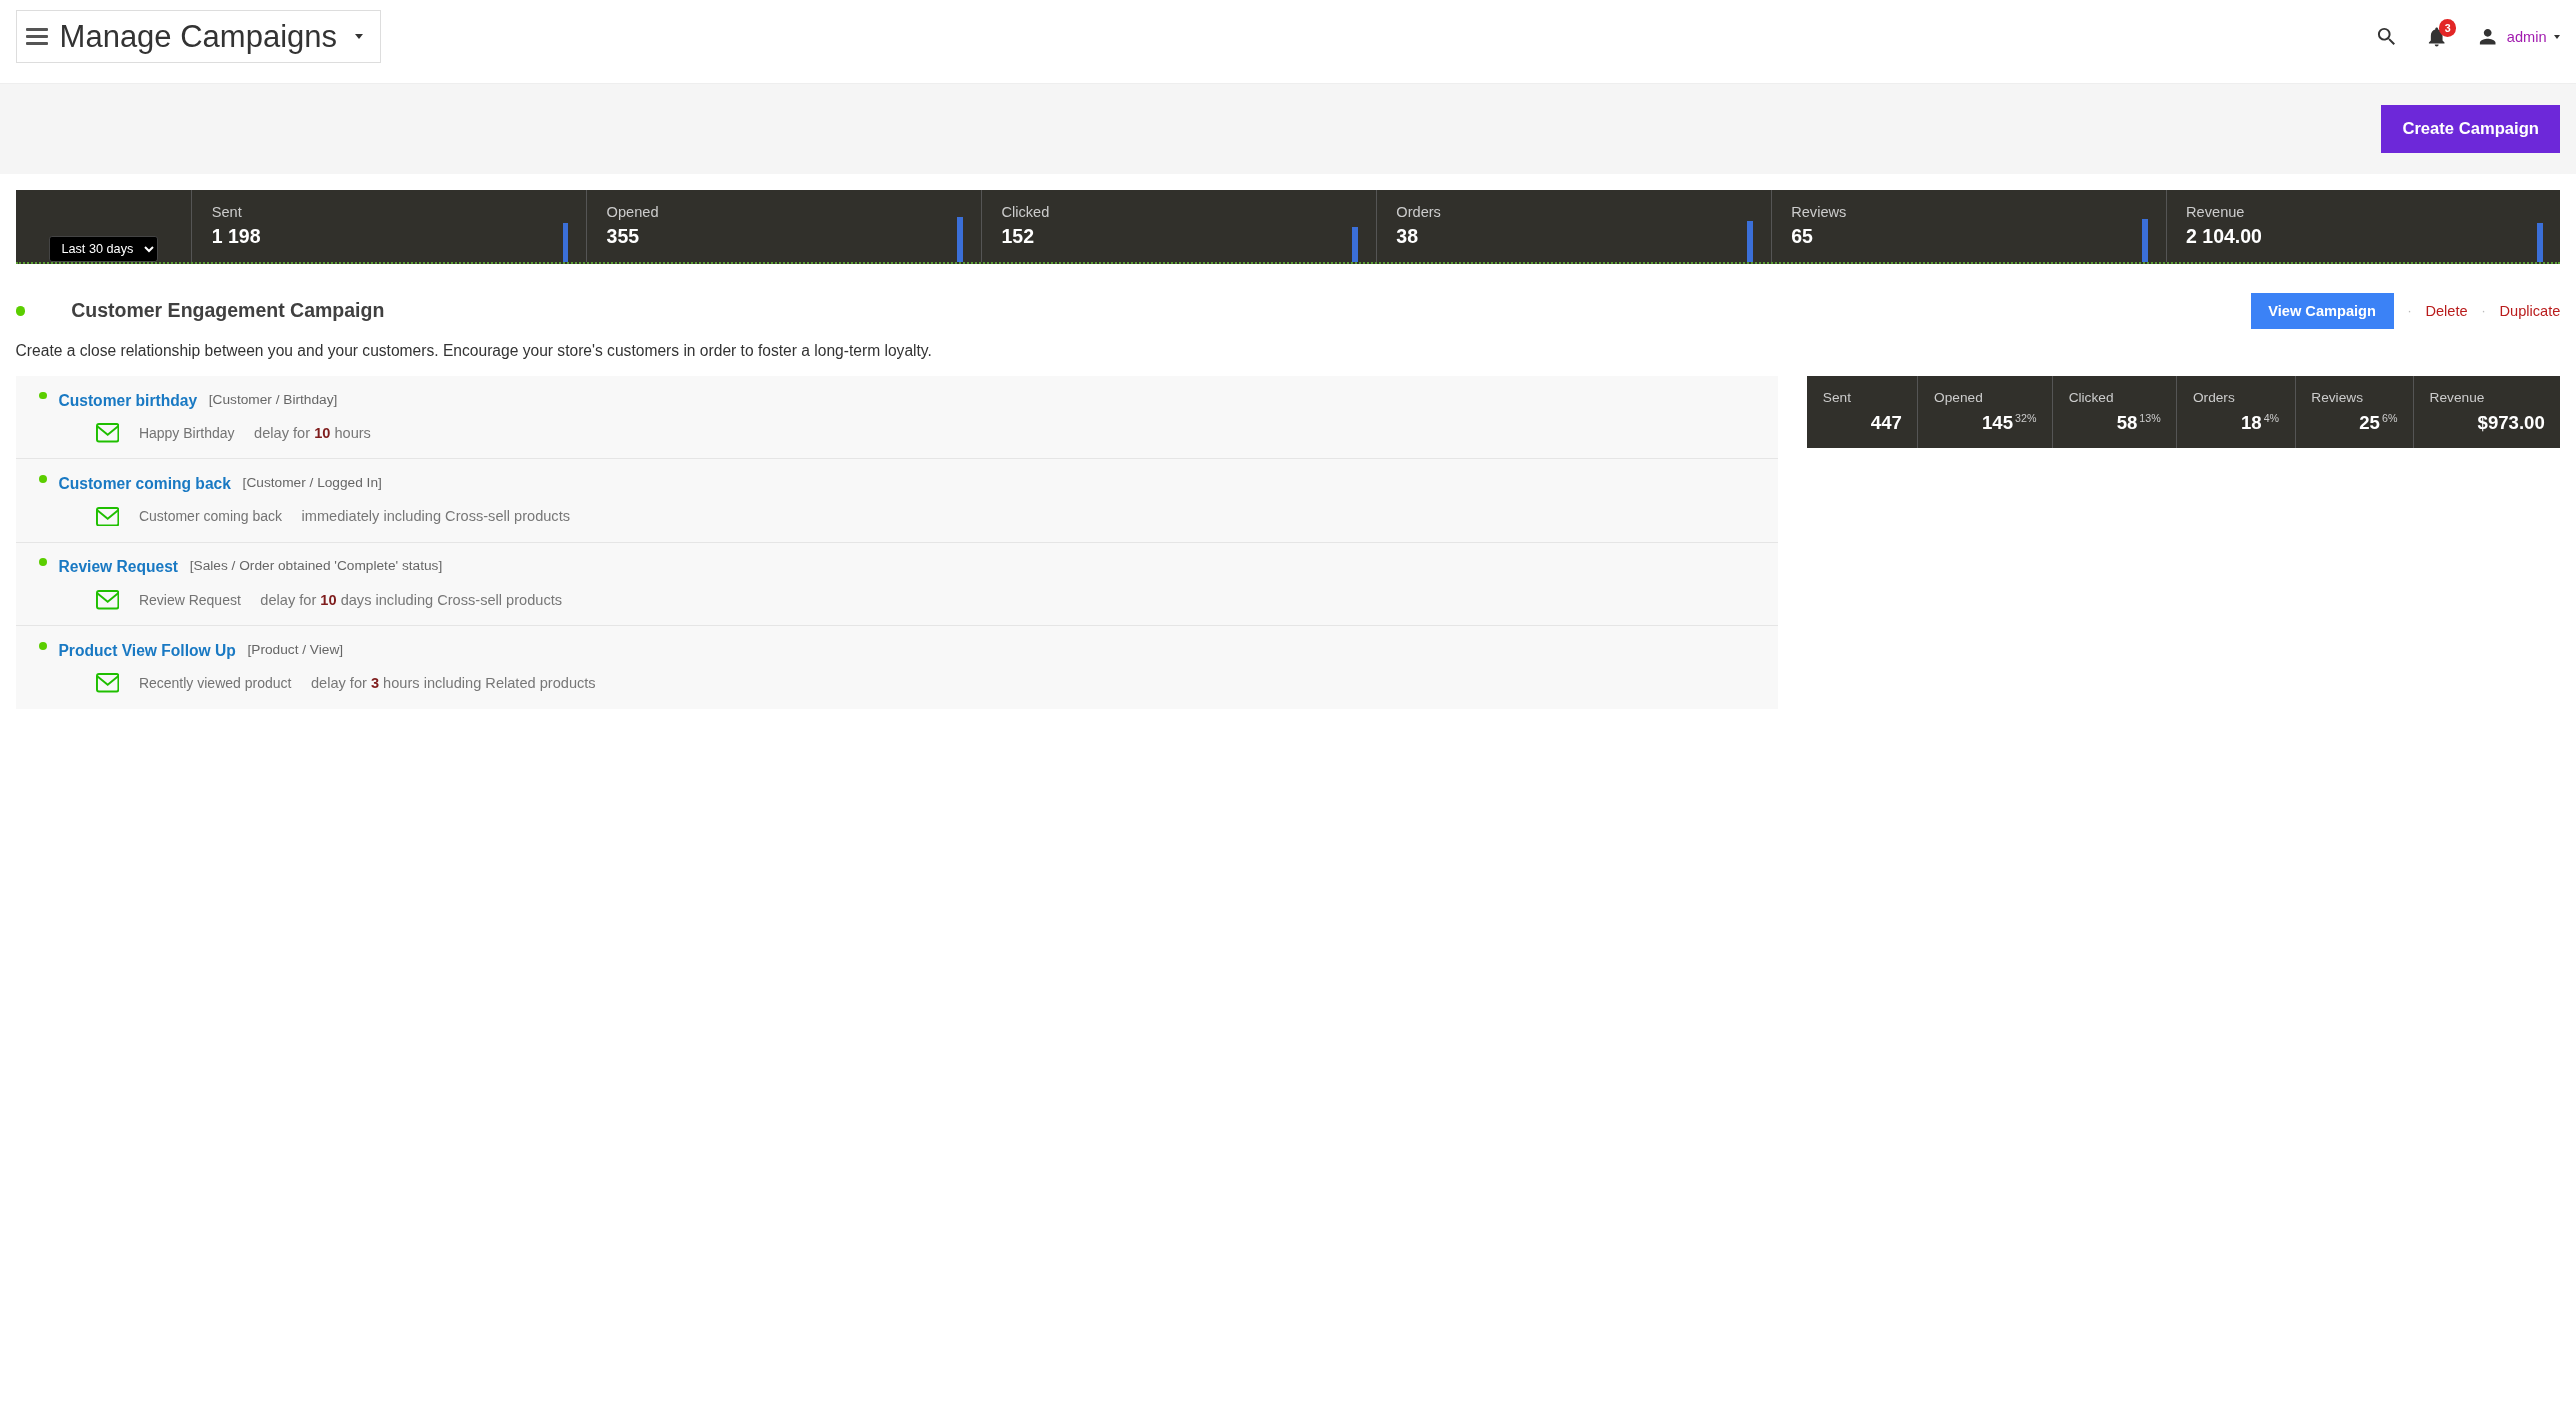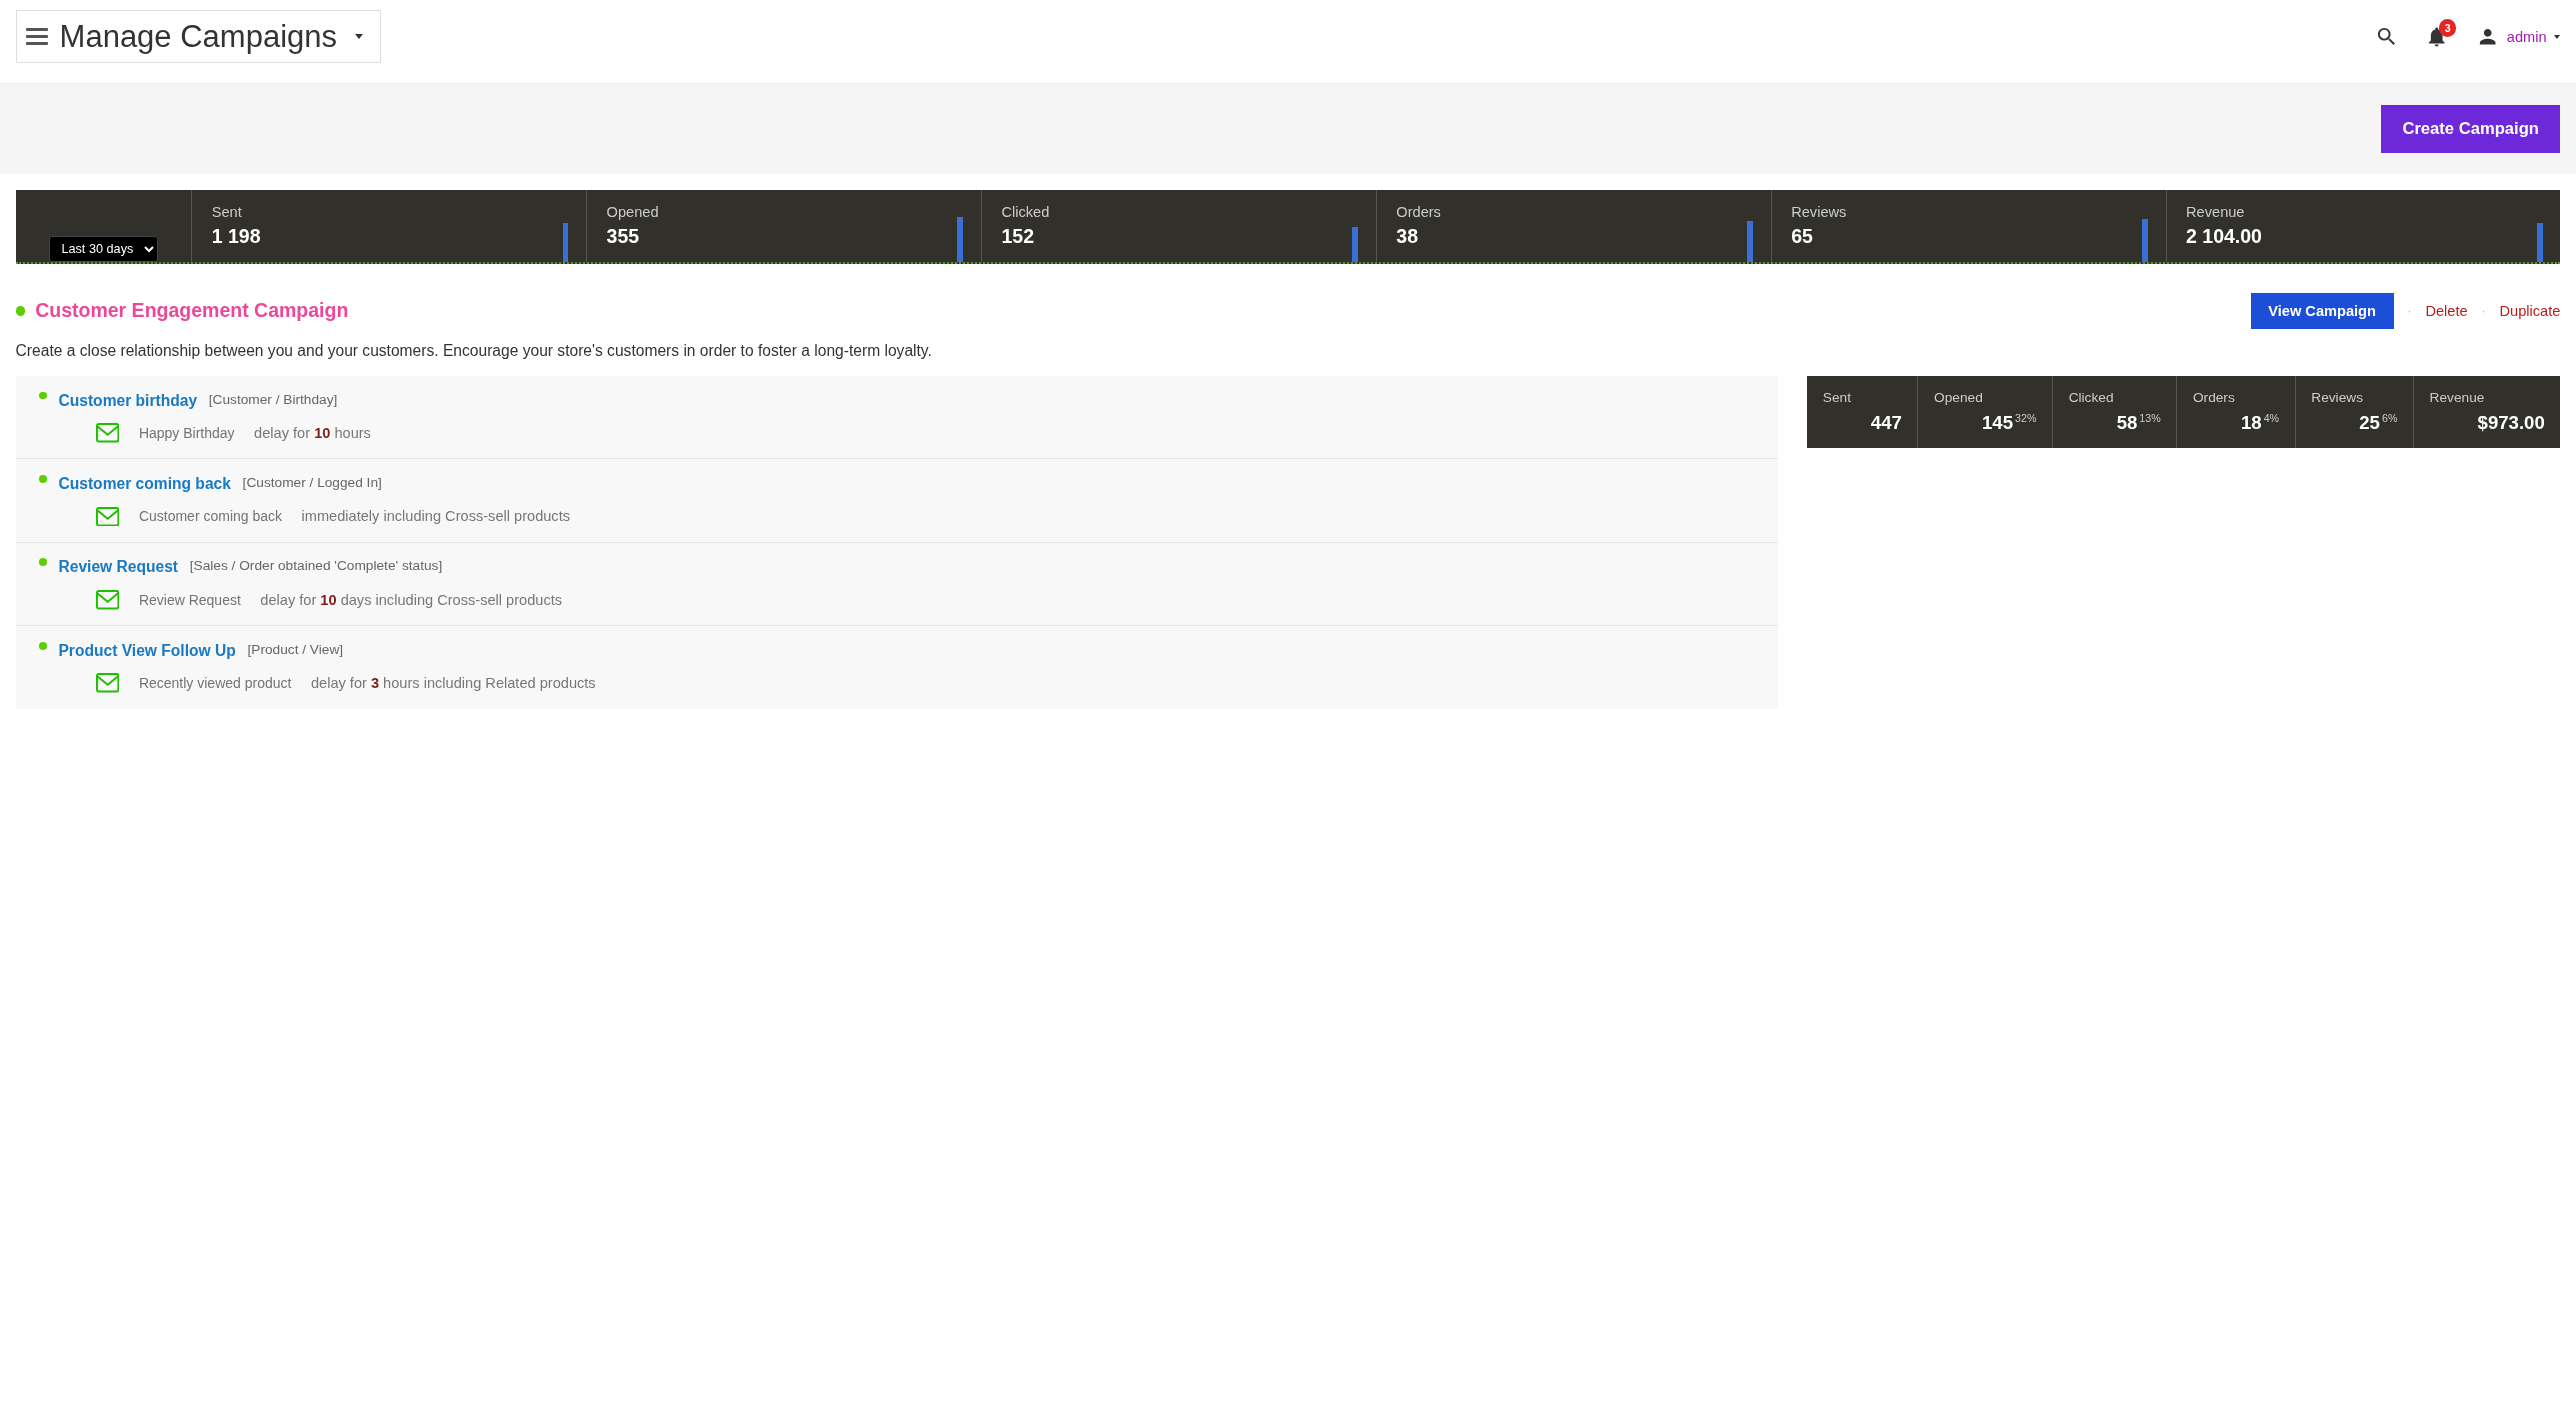--- a/index.html
+++ b/index.html
@@ -30,23 +30,23 @@
 .stat-cell:last-child { border-right: none; }
 .stat-label { color: #ccc; font-size: 14.6px; margin-bottom: 5.9px; }
 .stat-value { color: #fff; font-size: 19.5px; font-weight: 700; }
 .stat-spark { position: absolute; right: 17.6px; top: 23.4px; width: 5.9px; height: 49px; display: flex; align-items: flex-end; }
 .stat-spark-bar { width: 5.9px; background: #3b6fd8; }
 
 .campaign-block { margin: 29px 15.6px 0; }
 .campaign-header { display: flex; justify-content: space-between; align-items: center; }
 .campaign-title-wrap { display: flex; align-items: center; gap: 9.8px; }
 .green-dot { width: 9.8px; height: 9.8px; background: #5bce00; border-radius: 50%; }
-.campaign-title { color: #ec4899; font-size: 19.5px; font-weight: 600; }
+.campaign-title { color: #404040; font-size: 19.5px; font-weight: 600; margin-left: 36px; }
 .campaign-actions { display: flex; align-items: center; gap: 13.7px; }
-.btn-dark { background: #1d4ed8; color: #fff; border: none; padding: 9.8px 17.6px; font-size: 14.6px; font-weight: 600; cursor: pointer; }
+.btn-dark { background: #3b82f6; color: #fff; border: none; padding: 9.8px 17.6px; font-size: 14.6px; font-weight: 600; cursor: pointer; }
 .action-link { color: #b91c1c; font-size: 14.6px; cursor: pointer; }
 .action-sep { color: #bbb; }
 .campaign-desc { margin: 13.7px 0 15.6px; font-size: 15.6px; color: #333; }
 
 .campaign-body { display: flex; gap: 29px; align-items: flex-start; }
 .rules-list { flex: 1; background: #f8f8f8; }
 .rule-item { border-bottom: 1px solid #e5e5e5; padding: 15.6px 23.4px; }
 .rule-item:last-child { border-bottom: none; }
 .rule-head { display: flex; align-items: flex-start; gap: 11.7px; margin-bottom: 13.7px; }
 .sm-dot { width: 7.8px; height: 7.8px; background: #5bce00; border-radius: 50%; }

